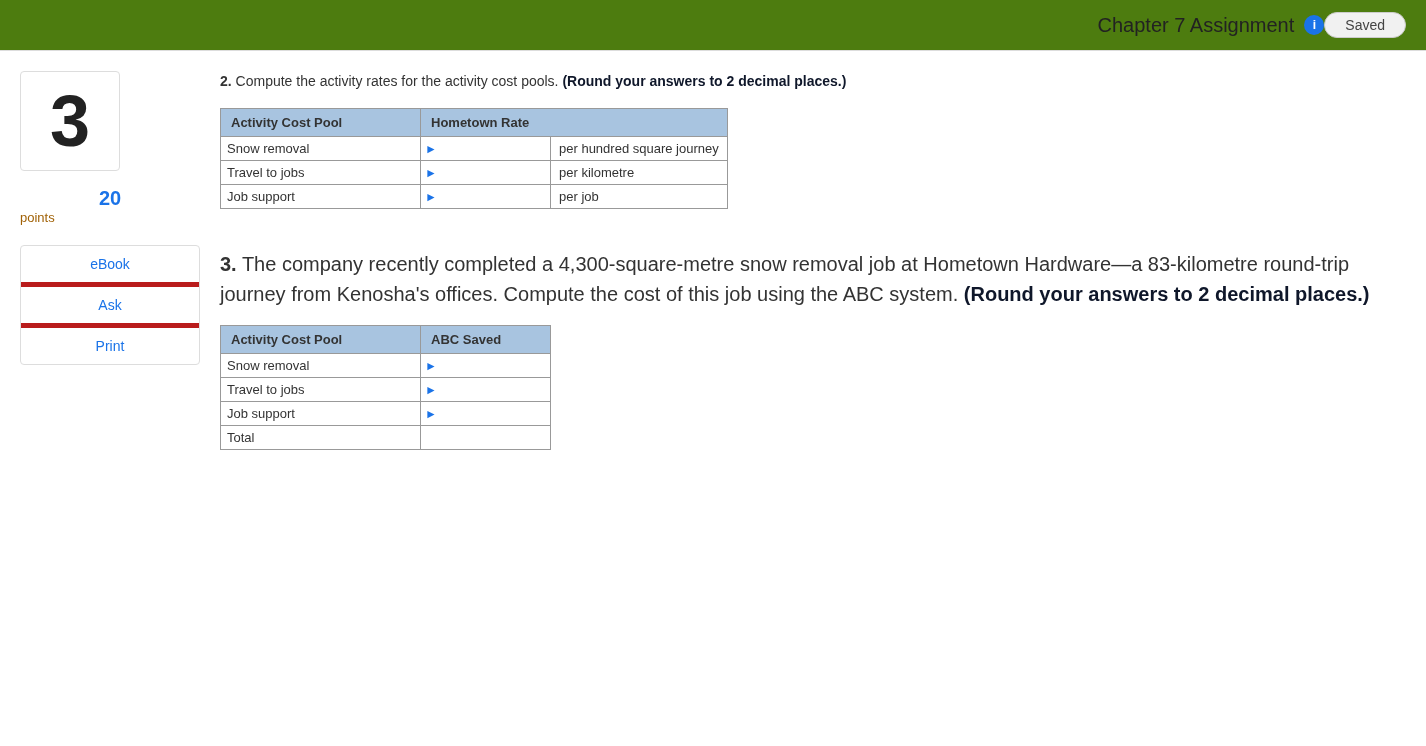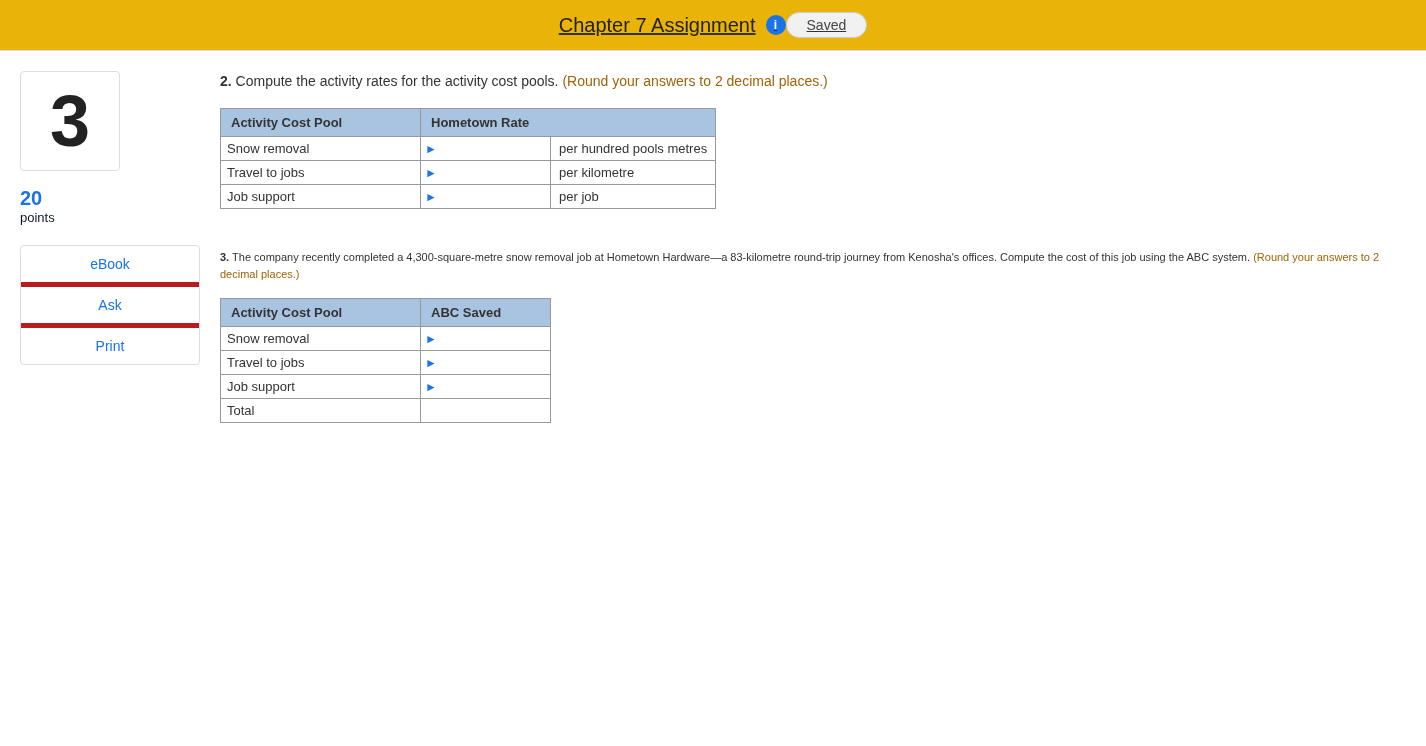--- a/index.html
+++ b/index.html
@@ -11,25 +11,24 @@
     body {
       font-family: Arial, sans-serif;
       font-size: 14px;
       background: #fff;
       color: #333;
     }
 
     .header {
       display: flex;
       align-items: center;
-      justify-content: center;
+      justify-content: flex-end;
       padding: 12px 20px;
       border-bottom: 1px solid #ddd;
-      background: #eab308;
-      text-decoration: underline;
+      background: #4d7c0f;
     }
 
     .header-left {
       display: flex;
       align-items: center;
       gap: 10px;
     }
 
     .header-title {
       font-size: 20px;
@@ -92,25 +91,26 @@
     }
 
     .points-label {
       margin-bottom: 4px;
     }
 
     .points-value {
       color: #1a73e8;
       font-size: 20px;
       font-weight: bold;
+      text-align: center;
     }
 
     .points-text {
       font-size: 13px;
-      color: #0f172a;
+      color: #a16207;
     }
 
     .sidebar-links {
       margin-top: 20px;
       border: 1px solid #ddd;
       border-radius: 4px;
       overflow: hidden;
     }
 
     .sidebar-link {
@@ -140,22 +140,22 @@
       font-size: 14px;
       margin-bottom: 16px;
       line-height: 1.5;
     }
 
     .question-number-inline {
       font-weight: bold;
     }
 
     .highlight-red {
-      color: #a16207;
-      font-weight: normal;
+      color: #0f172a;
+      font-weight: bold;
     }
 
     
     .activity-table {
       border-collapse: collapse;
       font-size: 13px;
     }
 
     .activity-table th {
       background: #a8c4e0;
@@ -239,21 +239,21 @@
     .abc-table .table-input {
       border: none;
       outline: none;
       width: calc(100% - 20px);
       padding: 4px 4px;
       font-size: 13px;
       background: transparent;
     }
 
     .question-3-text {
-      font-size: 11px;
+      font-size: 20px;
       line-height: 1.5;
       margin-bottom: 16px;
     }
   </style>
 </head>
 <body>
 
 <div class="header">
   <div class="header-left">
     <span class="header-title">Chapter 7 Assignment</span>
@@ -293,21 +293,21 @@
         </thead>
         <tbody>
           <tr>
             <td class="label-cell">Snow removal</td>
             <td class="input-cell">
               <div class="input-wrapper">
                 <span class="arrow-indicator">►</span>
                 <input class="table-input" type="text" value="" style="">
               </div>
             </td>
-            <td class="unit-cell">per hundred pools metres</td>
+            <td class="unit-cell">per hundred square journey</td>
           </tr>
           <tr>
             <td class="label-cell">Travel to jobs</td>
             <td class="input-cell">
               <div class="input-wrapper">
                 <span class="arrow-indicator">►</span>
                 <input class="table-input" type="text" value="" style="">
               </div>
             </td>
             <td class="unit-cell">per kilometre</td>

